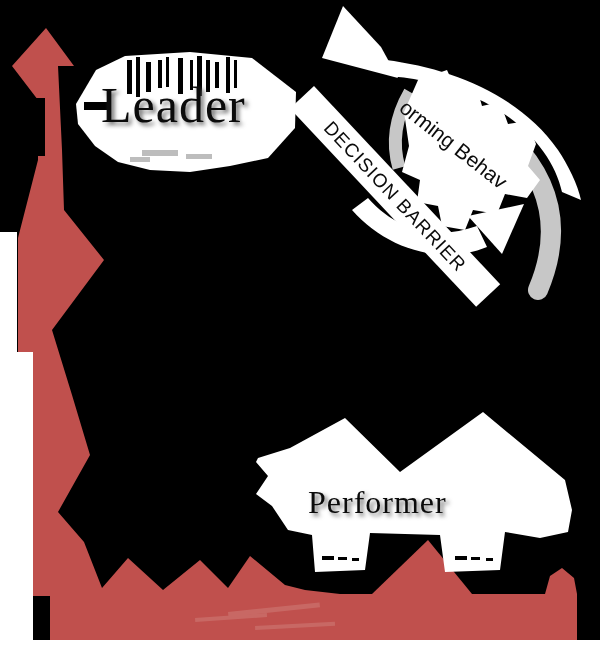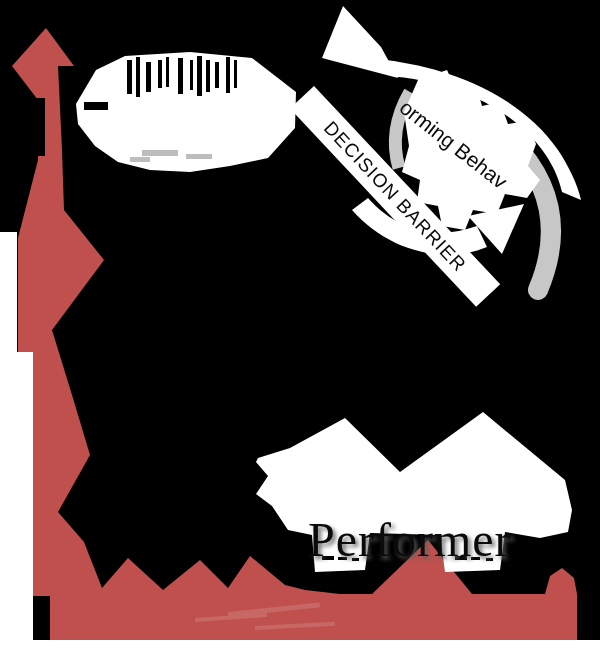--- a/index.html
+++ b/index.html
@@ -3,21 +3,21 @@
 <meta charset="utf-8">
 <style>
   html,body{margin:0;padding:0;background:#000;}
   #stage{position:relative;width:600px;height:659px;overflow:hidden;background:#000;
          font-family:"Liberation Sans",sans-serif;}
   #shapes{position:absolute;left:0;top:0;}
   .label-serif{position:absolute;color:#0b0b0b;
        font-family:"Liberation Serif","DejaVu Serif",serif;
        text-shadow:3px 3px 4px rgba(95,95,95,.9);white-space:nowrap;line-height:1;}
   #leader-label{left:101px;top:80px;font-size:50px;letter-spacing:1px;}
-  #performer-label{left:308px;top:516px;font-size:48px;letter-spacing:1px;}
+  #performer-label{left:308px;top:486px;font-size:32px;letter-spacing:1px;}
   #barrier-band{position:absolute;left:0;top:0;width:272px;height:33px;background:#fff;
        transform:translate(314px,86px) rotate(46.8deg);transform-origin:0 0;
        display:flex;align-items:center;justify-content:center;
        font-size:19px;letter-spacing:1px;color:#0b0b0b;white-space:nowrap;}
   #cycle-label{position:absolute;left:0;top:0;color:#0b0b0b;font-size:21px;white-space:nowrap;
        transform:translate(409px,96px) rotate(38deg);transform-origin:0 0;line-height:1;}
 </style>
 </head>
 <body>
 
@@ -88,20 +88,21 @@
   <g fill="#000">
     <rect x="322" y="556" width="12" height="4"></rect>
         <rect x="338" y="557" width="9" height="3"></rect>
     <rect x="352" y="558" width="7" height="3"></rect>
         <rect x="455" y="556" width="12" height="4"></rect>
     <rect x="471" y="557" width="9" height="3"></rect>
         <rect x="486" y="558" width="7" height="3"></rect>
   </g>
 </svg>
 
+<div id="leader-label" class="label-serif">Leader</div>
 
 <div id="performer-label" class="label-serif">Performer</div>
 
 <div id="barrier-band">
   <span>DECISION BARRIER</span>
 </div>
 
 <div id="cycle-label">orming Behav</div>
 
 </div>

